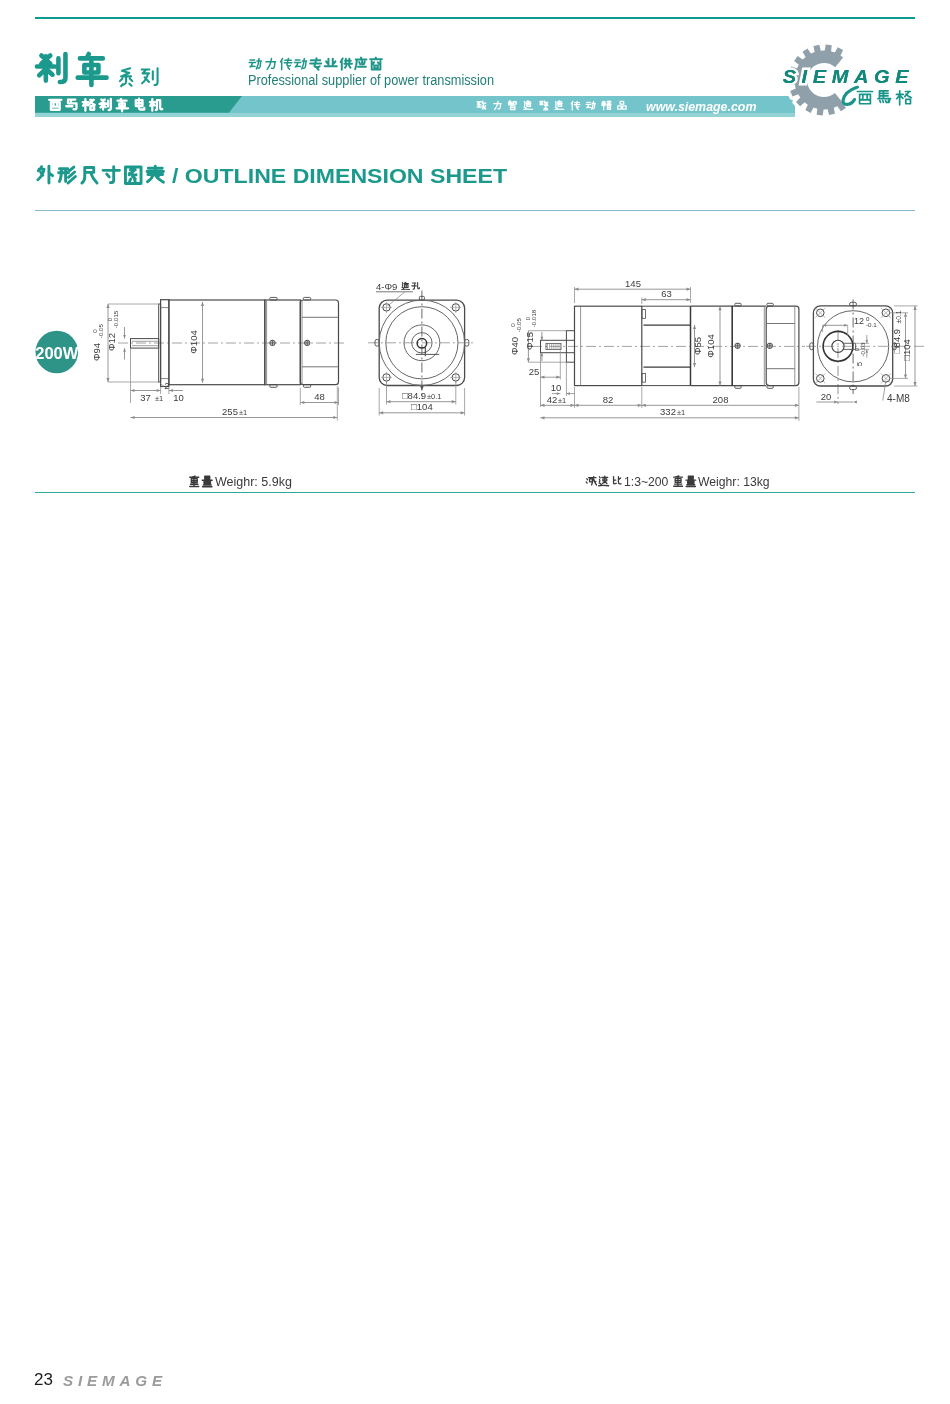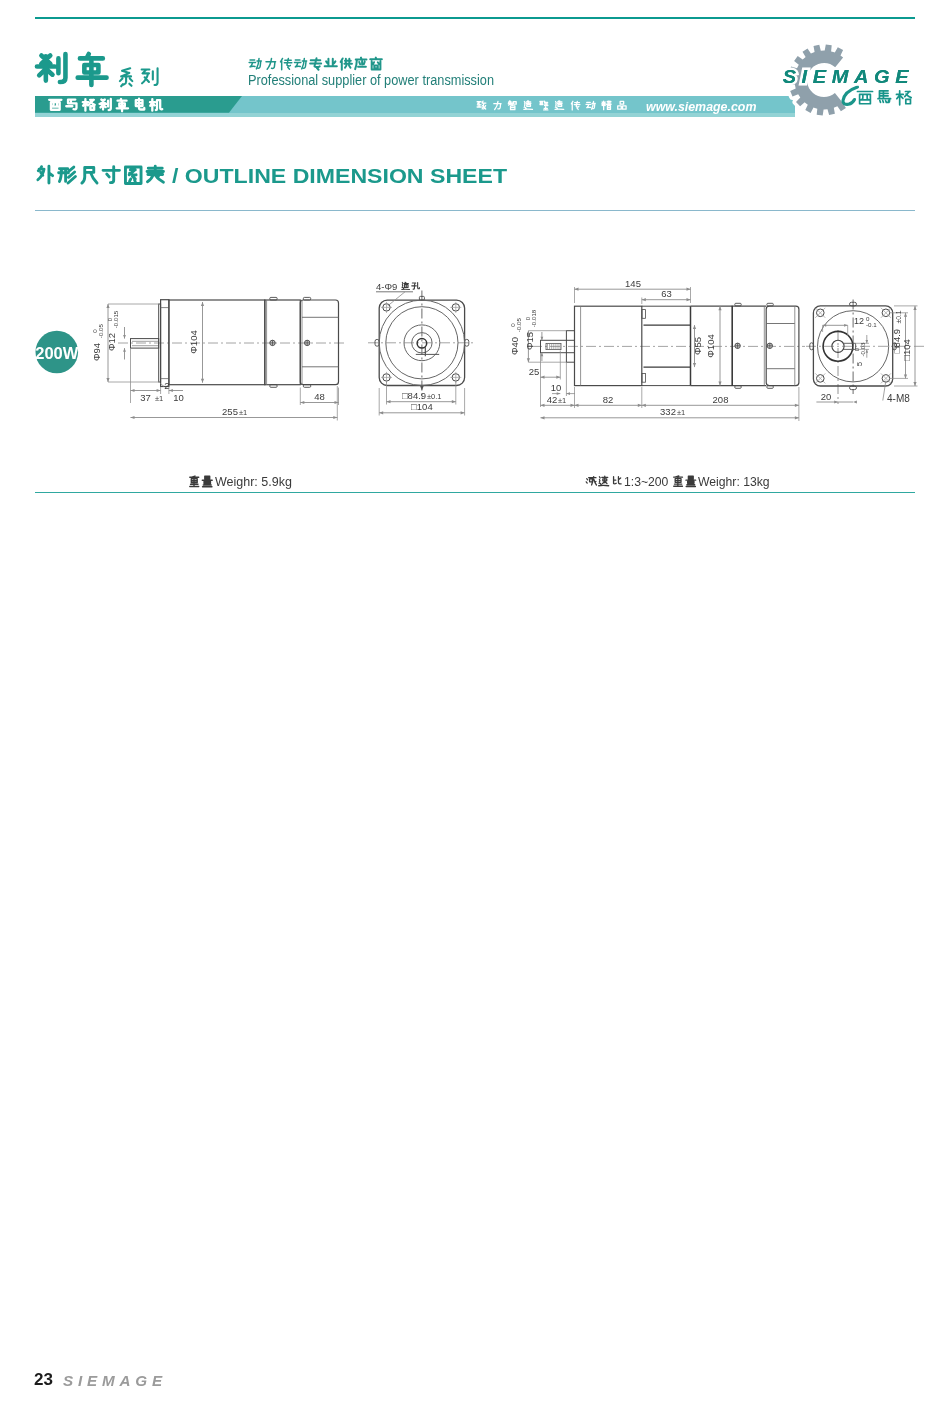--- a/index.html
+++ b/index.html
@@ -558,14 +558,14 @@
       <path transform="translate(610.4,475.5) scale(0.1220)" d="M26,10 V66 M26,38 H44 M26,66 Q36,72 48,64 M66,10 V56 Q66,72 88,68 M66,34 L84,20" fill="none" stroke="#3a3a3a" stroke-width="10.7" stroke-linecap="round" stroke-linejoin="round"></path>
       <text x="624.0" y="486.0" font-family="Liberation Sans, sans-serif" font-size="12.2" fill="#3a3a3a" text-anchor="start" font-weight="normal">1:3~200</text>
       <path transform="translate(672.0,475.5) scale(0.1220)" d="M56,4 L30,12 M14,14 H86 M48,14 V88 M26,26 H74 M26,26 V56 M74,26 V56 M26,42 H74 M26,56 H74 M20,70 H80 M14,88 H86" fill="none" stroke="#3a3a3a" stroke-width="10.7" stroke-linecap="round" stroke-linejoin="round"></path>
       <path transform="translate(684.7,475.5) scale(0.1220)" d="M30,6 H70 M30,6 V28 M70,6 V28 M30,18 H70 M30,28 H70 M10,38 H90 M24,48 H76 M24,48 V64 M76,48 V64 M24,56 H76 M24,64 H76 M48,64 V76 M18,76 H82 M12,90 H88" fill="none" stroke="#3a3a3a" stroke-width="10.7" stroke-linecap="round" stroke-linejoin="round"></path>
       <text x="698.0" y="486.0" font-family="Liberation Sans, sans-serif" font-size="12.2" fill="#3a3a3a" text-anchor="start" font-weight="normal">Weighr: 13kg</text>
     </g>
 </svg>
 
 <div class="abs" style="left:35px;top:491.5px;width:880px;height:1.6px;background:#2fa8a0;"></div>
 
-<div class="abs" style="left:34px;top:1370px;font-size:17px;font-weight:bold;color:#1c1c1c;">23</div>
+<div class="abs" style="left:34px;top:1370px;font-size:17px;font-weight:normal;color:#1c1c1c;">23</div>
 
 <div class="abs" style="left:63px;top:1373px;font-size:14.5px;font-weight:bold;font-style:italic;letter-spacing:4.6px;color:#9b9b9b;transform:scaleX(1.05);transform-origin:left;">SIEMAGE</div>
 </body></html>

